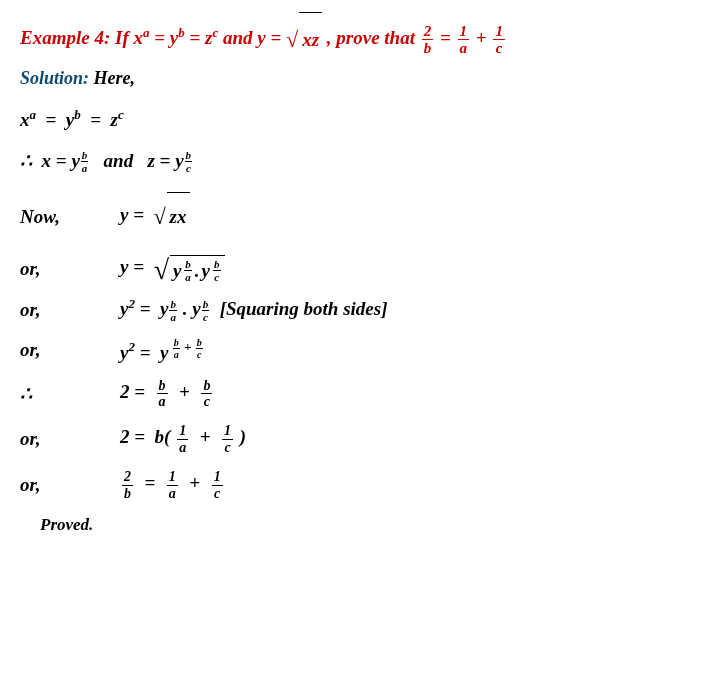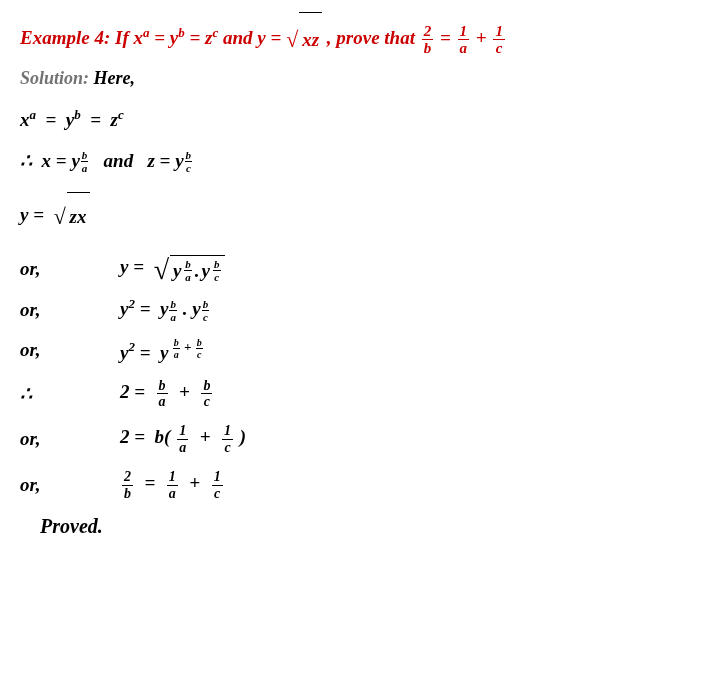--- a/index.html
+++ b/index.html
@@ -18,21 +18,21 @@
     }
     .example-title {
       color: #cc0000;
       font-style: italic;
       font-weight: bold;
       font-size: 19px;
       margin-bottom: 0;
       line-height: 1.5;
     }
     .solution-label {
-      color: #737373;
+      color: #0c4a6e;
       font-style: italic;
       font-weight: bold;
     }
     .solution-intro {
       font-weight: bold;
       font-style: italic;
       margin-bottom: 20px;
     }
     .math-block {
       margin-bottom: 18px;
@@ -208,20 +208,21 @@
       <span class="num">b</span>
       <span class="den">a</span>
     </span>
   &nbsp;&nbsp;<i>and</i>&nbsp;&nbsp; <i>z</i> = <i>y</i><span class="superscript-frac">
       <span class="num">b</span>
       <span class="den">c</span>
     </span>
 </div>
 
 <div class="math-line">
+  <span class="prefix"><i>Now,</i>&nbsp;&nbsp;</span>
   <span>
     <i>y</i> =&nbsp;
     <span class="sqrt-container">
       <span class="sqrt-symbol">√</span>
         <span class="sqrt-content"><i>zx</i></span>
     </span>
   </span>
 </div>
 
 <div class="math-line">
@@ -252,21 +253,21 @@
   <span>
     <i>y</i><sup>2</sup> =&nbsp; <i>y</i><span class="superscript-frac">
         <span class="num">b</span>
         <span class="den">a</span>
       </span>
     <span>.</span>
     <i>y</i><span class="superscript-frac">
         <span class="num">b</span>
         <span class="den">c</span>
       </span>
-    &nbsp;
+    &nbsp;<i>[Squaring both sides]</i>
   </span>
 </div>
 
 <div class="math-line">
   <span class="prefix"><i>or,</i>&nbsp;&nbsp;&nbsp;&nbsp;</span>
   <span>
     <i>y</i><sup>2</sup> =&nbsp; <i>y</i><sup style="font-size:13px; vertical-align: super;">
       <span class="inline-frac" style="font-size:10px;">
           <span class="num">b</span>
           <span class="den">a</span>
@@ -326,15 +327,15 @@
         <span class="den"><i>a</i></span>
       </span>
     &nbsp;+&nbsp;
     <span class="frac">
         <span class="num">1</span>
         <span class="den"><i>c</i></span>
       </span>
   </span>
 </div>
 
-<div style="margin-top: 14px; font-style: italic; font-weight: bold; font-size: 20px; margin-left: 20px;">
+<div style="margin-top: 14px; font-style: italic; font-weight: bold; font-size: 17px; margin-left: 20px;">
   <span>Proved.</span>
 </div>
 
 </body></html>

